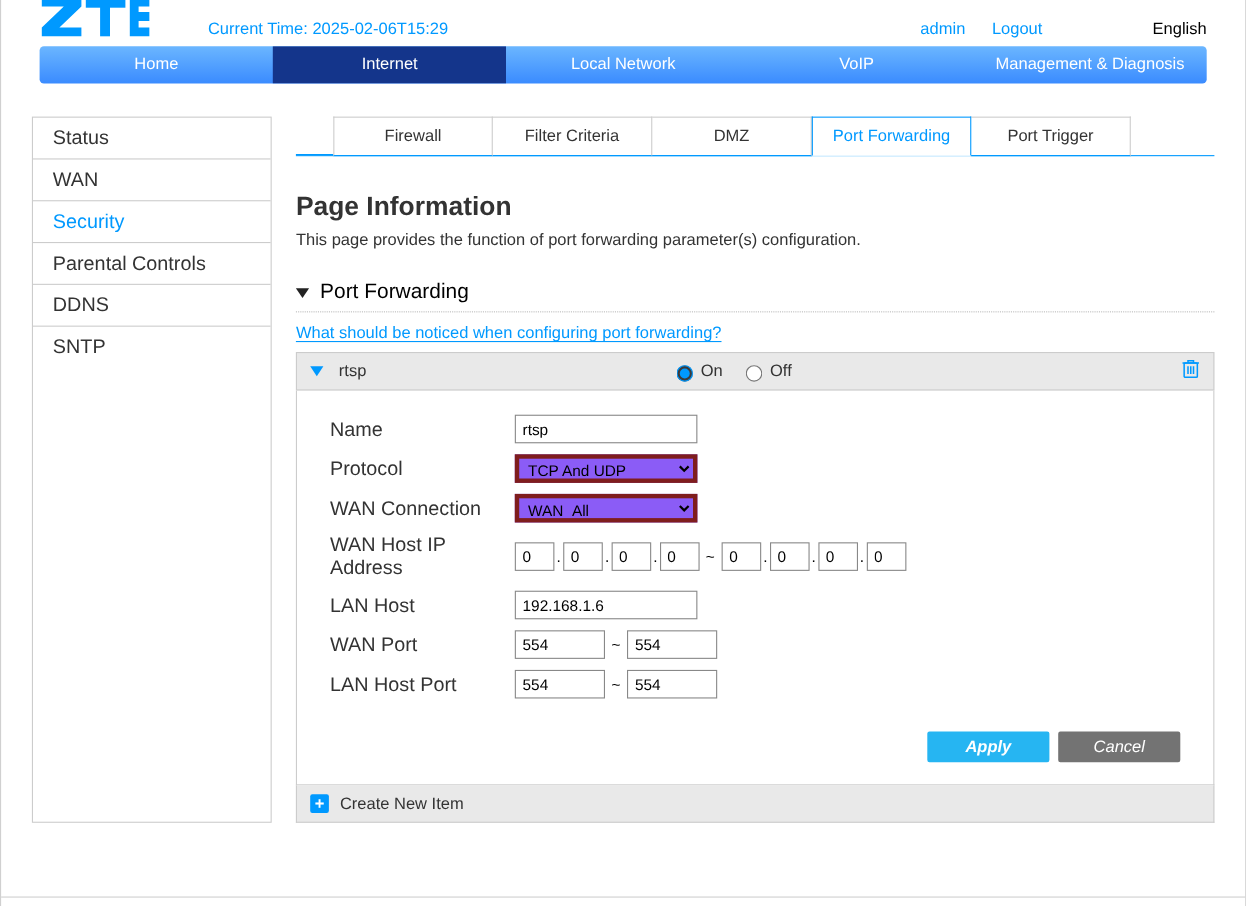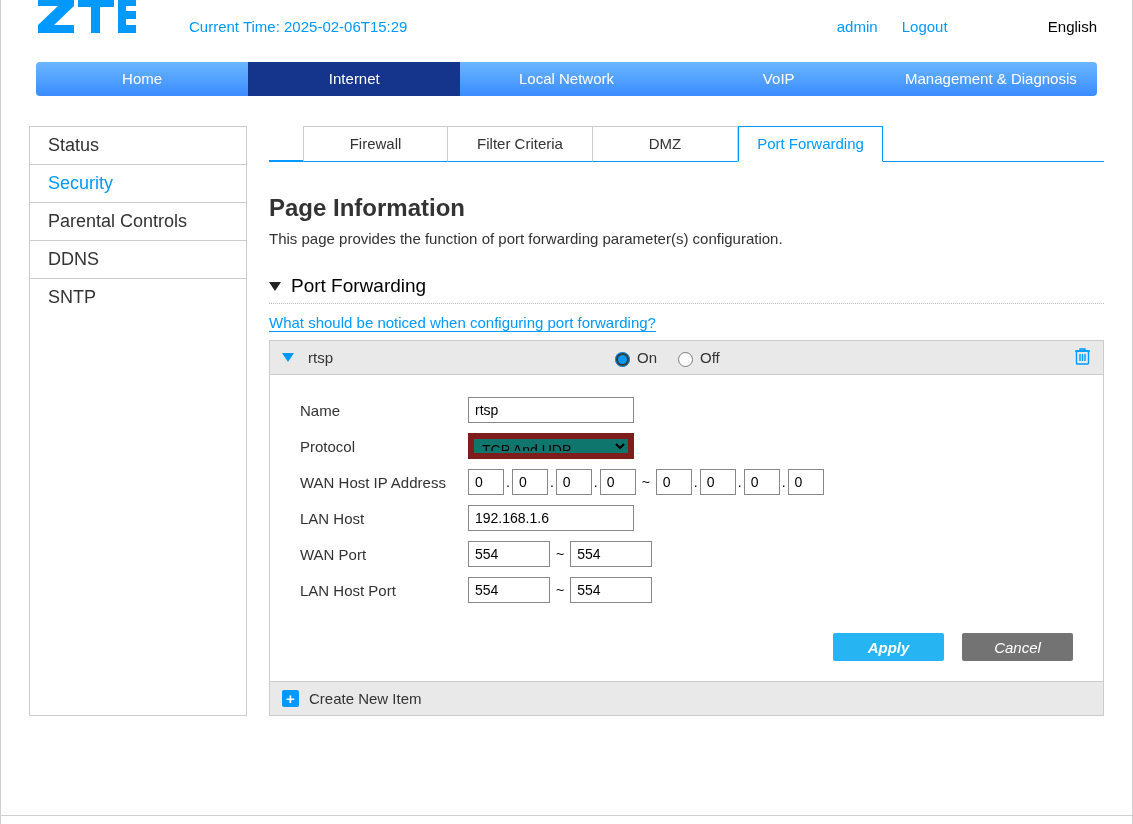--- a/index.html
+++ b/index.html
@@ -1,18 +1,18 @@
 <!DOCTYPE html>
 <html><head>
 <meta charset="utf-8">
 <style>
   * { box-sizing: border-box; font-family: "Segoe UI", Arial, sans-serif; }
   html, body { margin:0; padding:0; background:#f0f0f0; }
   .wrap { width:1133px; margin:0 auto; background:#fff; border-left:1px solid #d0d0d0; border-right:1px solid #d0d0d0; min-height:824px; position:relative; }
-  .header { height:62px; position:relative; padding:0 35px; }
+  .header { height:42px; position:relative; padding:0 35px; }
   .logo { position:absolute; left:35px; top:-8px; }
   .current-time { position:absolute; left:188px; top:18px; color:#0099ff; font-size:15px; }
   .topright { position:absolute; right:35px; top:18px; font-size:15px; }
   .topright a { color:#0099ff; text-decoration:none; margin-right:20px; cursor:pointer; }
   .topright .lang { color:#000000; margin-right:0; margin-left:76px;text-align:center; }
   nav.menu { display:flex; height:34px; margin:0 35px; border-radius:4px; overflow:hidden; background:linear-gradient(#6bb6ff,#3a8bff); }
   nav.menu div { flex:1; text-align:center; color:#fff; line-height:34px; font-size:15px; cursor:pointer; }
   nav.menu div.active { background:#14358b; }
   .body { display:flex; padding:30px 28px 30px 28px; gap:22px; }
   .sidebar { width:218px; flex:none; border:1px solid #ccc; }
@@ -34,30 +34,30 @@
   hr.dotted { border:none; border-top:1px dotted #bbb; margin:6px 0 10px; }
   .hint { color:#0099ff; font-size:15px; cursor:pointer; text-decoration:underline; text-underline-offset:3px; }
   .panel { margin-top:8px; }
   .panel-hdr { background:#e9e9e9; border:1px solid #ccc; padding:8px 12px; display:flex; align-items:center; font-size:15px; position:relative; }
   .panel-hdr .rule-name { margin-left:14px; color:#333; }
   .radio-group { position:absolute; left:340px; display:flex; align-items:center; gap:16px; }
   .radio-group label { display:flex; align-items:center; gap:4px; font-size:15px; color:#333; cursor:pointer; }
   .trash { position:absolute; right:12px; cursor:pointer; }
   .panel-body { border:1px solid #ccc; border-top:none; padding:22px 30px 20px; background:#fff; }
   .form-row { display:flex; align-items:center; margin-bottom:10px; }
-  .form-row label { width:168px; font-size:15px; color:#333; }
+  .form-row label { width:168px; font-size:18px; color:#333; }
   input[type=text].field { height:26px; border:1px solid #888; padding:2px 6px; font-size:14px; }
   .w-name { width:166px; }
-  select.field { height:26px; border:6px solid #7f1d1d; padding:2px 4px; font-size:14px; background:#0f766e; }
+  select.field { height:26px; border:4px solid #7f1d1d; padding:2px 4px; font-size:14px; background:#8b5cf6; }
   .w-sel { width:166px; }
   .octet { width:36px; text-align:left; }
   .sep { margin:0 2px; font-size:14px; }
   .range-sep { margin:0 6px; font-size:14px; }
   .port { width:82px; }
-  .actions { display:flex; justify-content:flex-end; gap:18px; margin-top:30px; }
+  .actions { display:flex; justify-content:flex-end; gap:8px; margin-top:30px; }
   .btn { width:111px; height:28px; border:none; border-radius:2px; color:#fff; font-size:15px; cursor:pointer; text-align:center; line-height:28px; }
   .btn-apply { background:#26b5f2; font-weight:bold; font-style:italic; }
   .btn-cancel { background:#737373;font-style:italic; }
   .panel-footer { background:#e9e9e9; border:1px solid #ccc; border-top:none; padding:8px 12px; display:flex; align-items:center; gap:10px; font-size:15px; color:#333; cursor:pointer; }
   .plus-icon { width:17px; height:17px; background:#0099ff; color:#fff; display:flex; align-items:center; justify-content:center; font-size:15px; font-weight:bold; border-radius:2px; line-height:1; }
   input[type=radio]{ accent-color:#0099ff; width:15px; height:15px; cursor:pointer; }
   .footer-line { border-top:1px solid #d0d0d0; position:absolute; left:0; right:0; bottom:8px; }
 </style>
 </head>
 <body>
@@ -86,33 +86,35 @@
       <div>Home</div>
       <div class="active">Internet</div>
       <div>Local Network</div>
       <div>VoIP</div>
       <div>Management &amp; Diagnosis</div>
     </nav>
 
   <div class="body">
     <div class="sidebar" id="sidebar">
         <div>Status</div>
+        <div>WAN</div>
         <div class="active">Security</div>
         <div>Parental Controls</div>
         <div>DDNS</div>
         <div>SNTP</div>
       </div>
 
     <div class="main">
       <div class="tabs" id="tab-bar">
         <div class="spacer-left"></div>
       <div class="tab">Firewall</div>
           <div class="tab">Filter Criteria</div>
           <div class="tab">DMZ</div>
           <div class="tab active">Port Forwarding</div>
+          <div class="tab">Port Trigger</div>
         </div>
 
       <h1>Page Information</h1>
       <div class="desc">This page provides the function of port forwarding parameter(s) configuration.</div>
 
       <div class="section-header">
         <span class="tri section"></span>
         <span>Port Forwarding</span>
       </div>
       <hr class="dotted">
@@ -145,20 +147,24 @@
         <div class="panel-body">
           <div class="form-row">
             <label>Name</label>
             <input type="text" class="field w-name" value="rtsp" style="">
           </div>
           <div class="form-row">
             <label>Protocol</label>
             <select class="field w-sel" id="protocol-select"><option>TCP And UDP</option><option>TCP</option><option>UDP</option></select>
           </div>
           <div class="form-row">
+            <label>WAN Connection</label>
+            <select class="field w-sel" id="wanconn-select"><option>WAN_All</option></select>
+          </div>
+          <div class="form-row">
             <label>WAN Host IP Address</label>
             <input type="text" class="field octet" value="0" style="">
               <span class="sep">.</span>
             <input type="text" class="field octet" value="0" style="">
               <span class="sep">.</span>
             <input type="text" class="field octet" value="0" style="">
               <span class="sep">.</span>
             <input type="text" class="field octet" value="0" style="">
             <span class="range-sep">~</span>
             <input type="text" class="field octet" value="0" style="">

